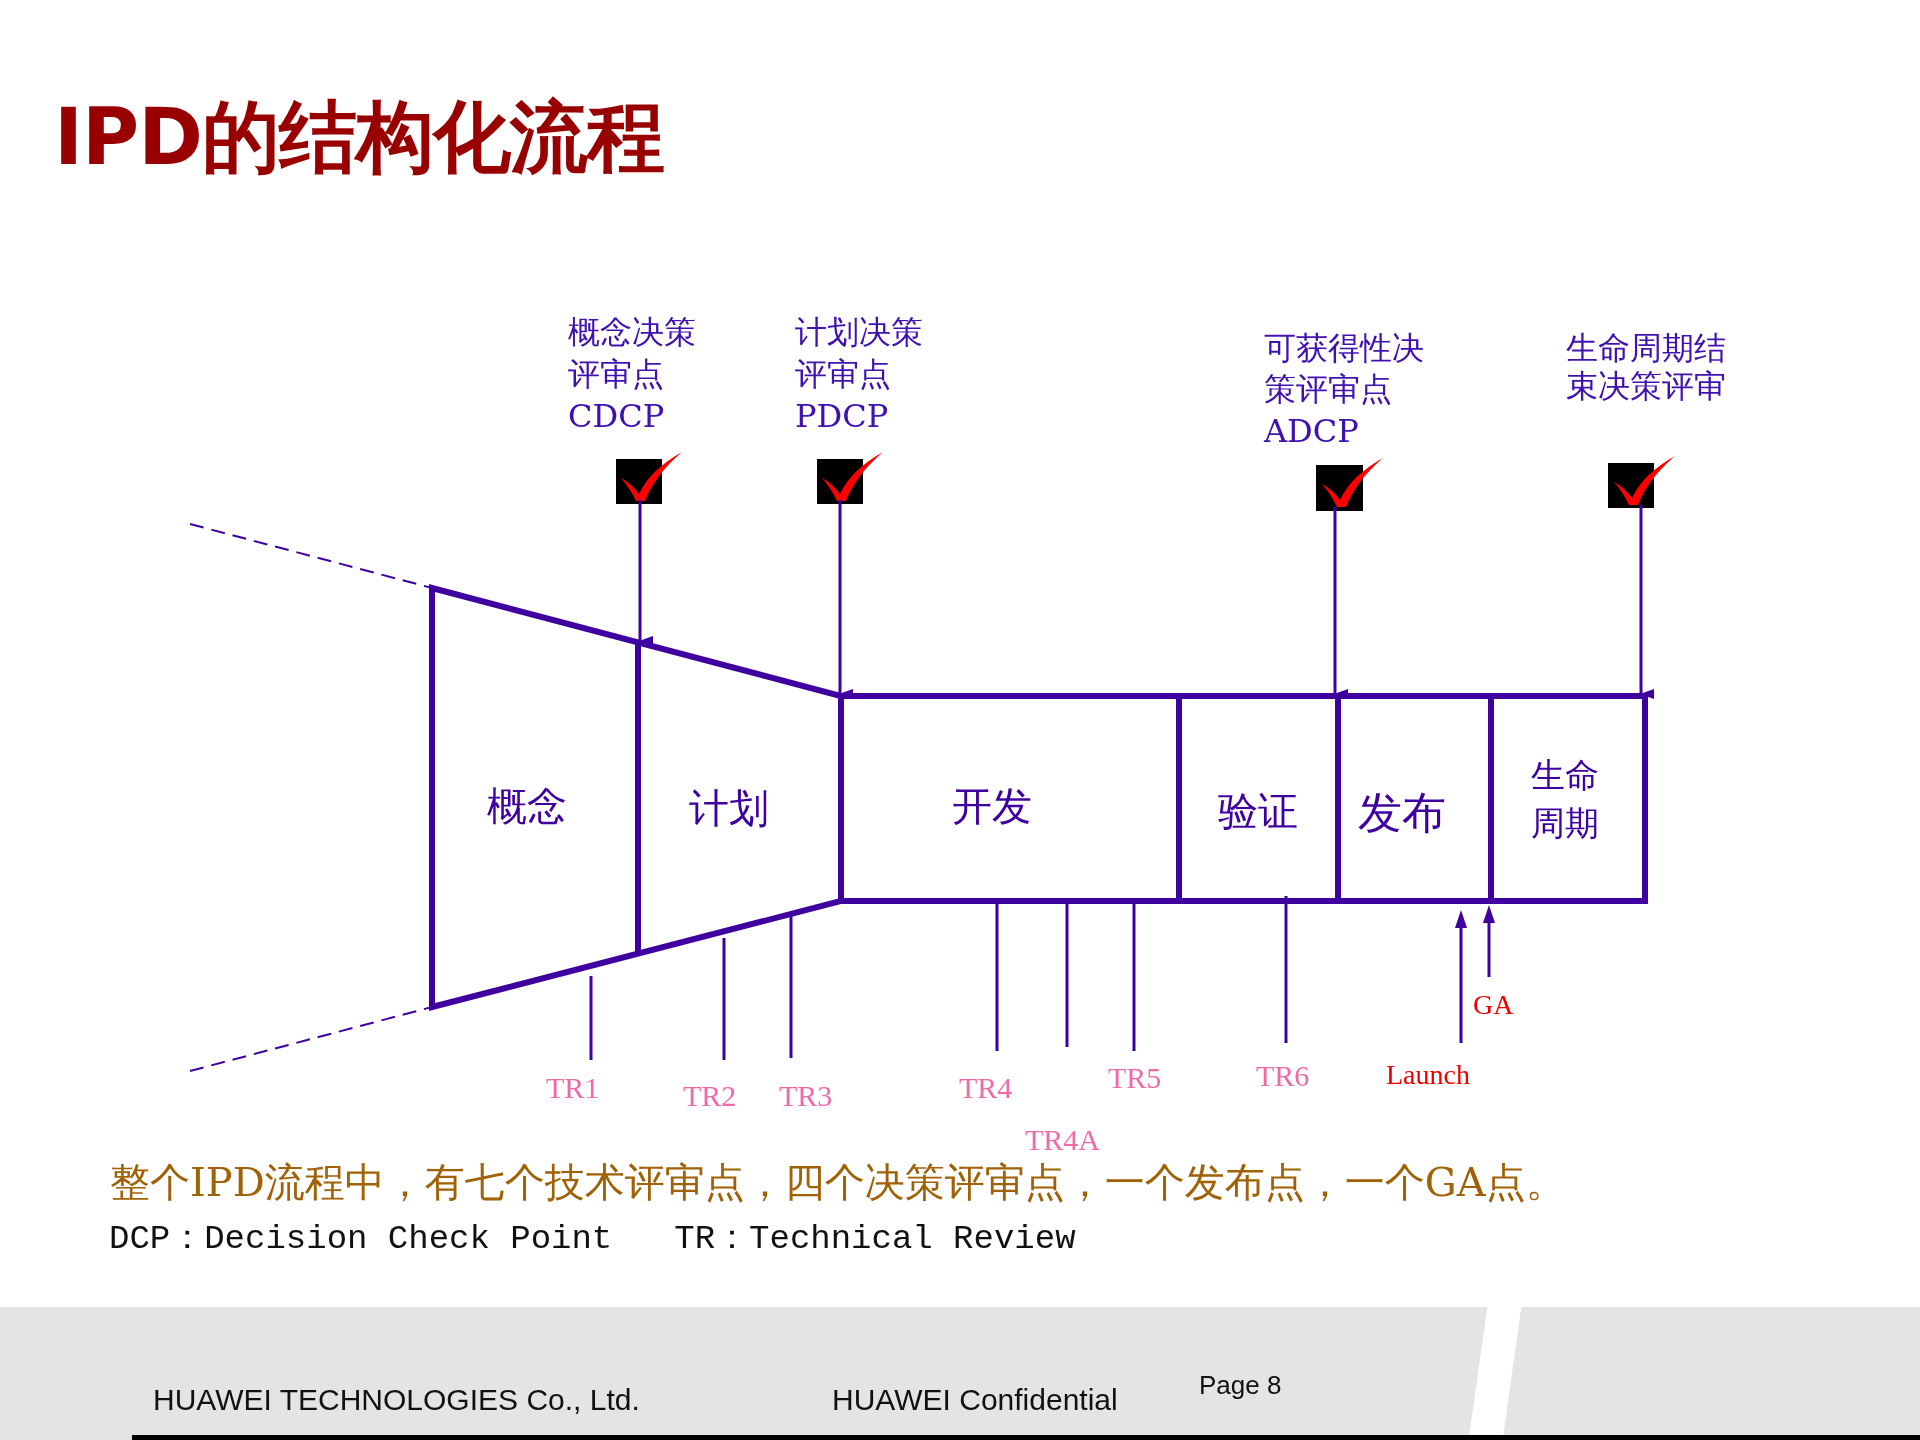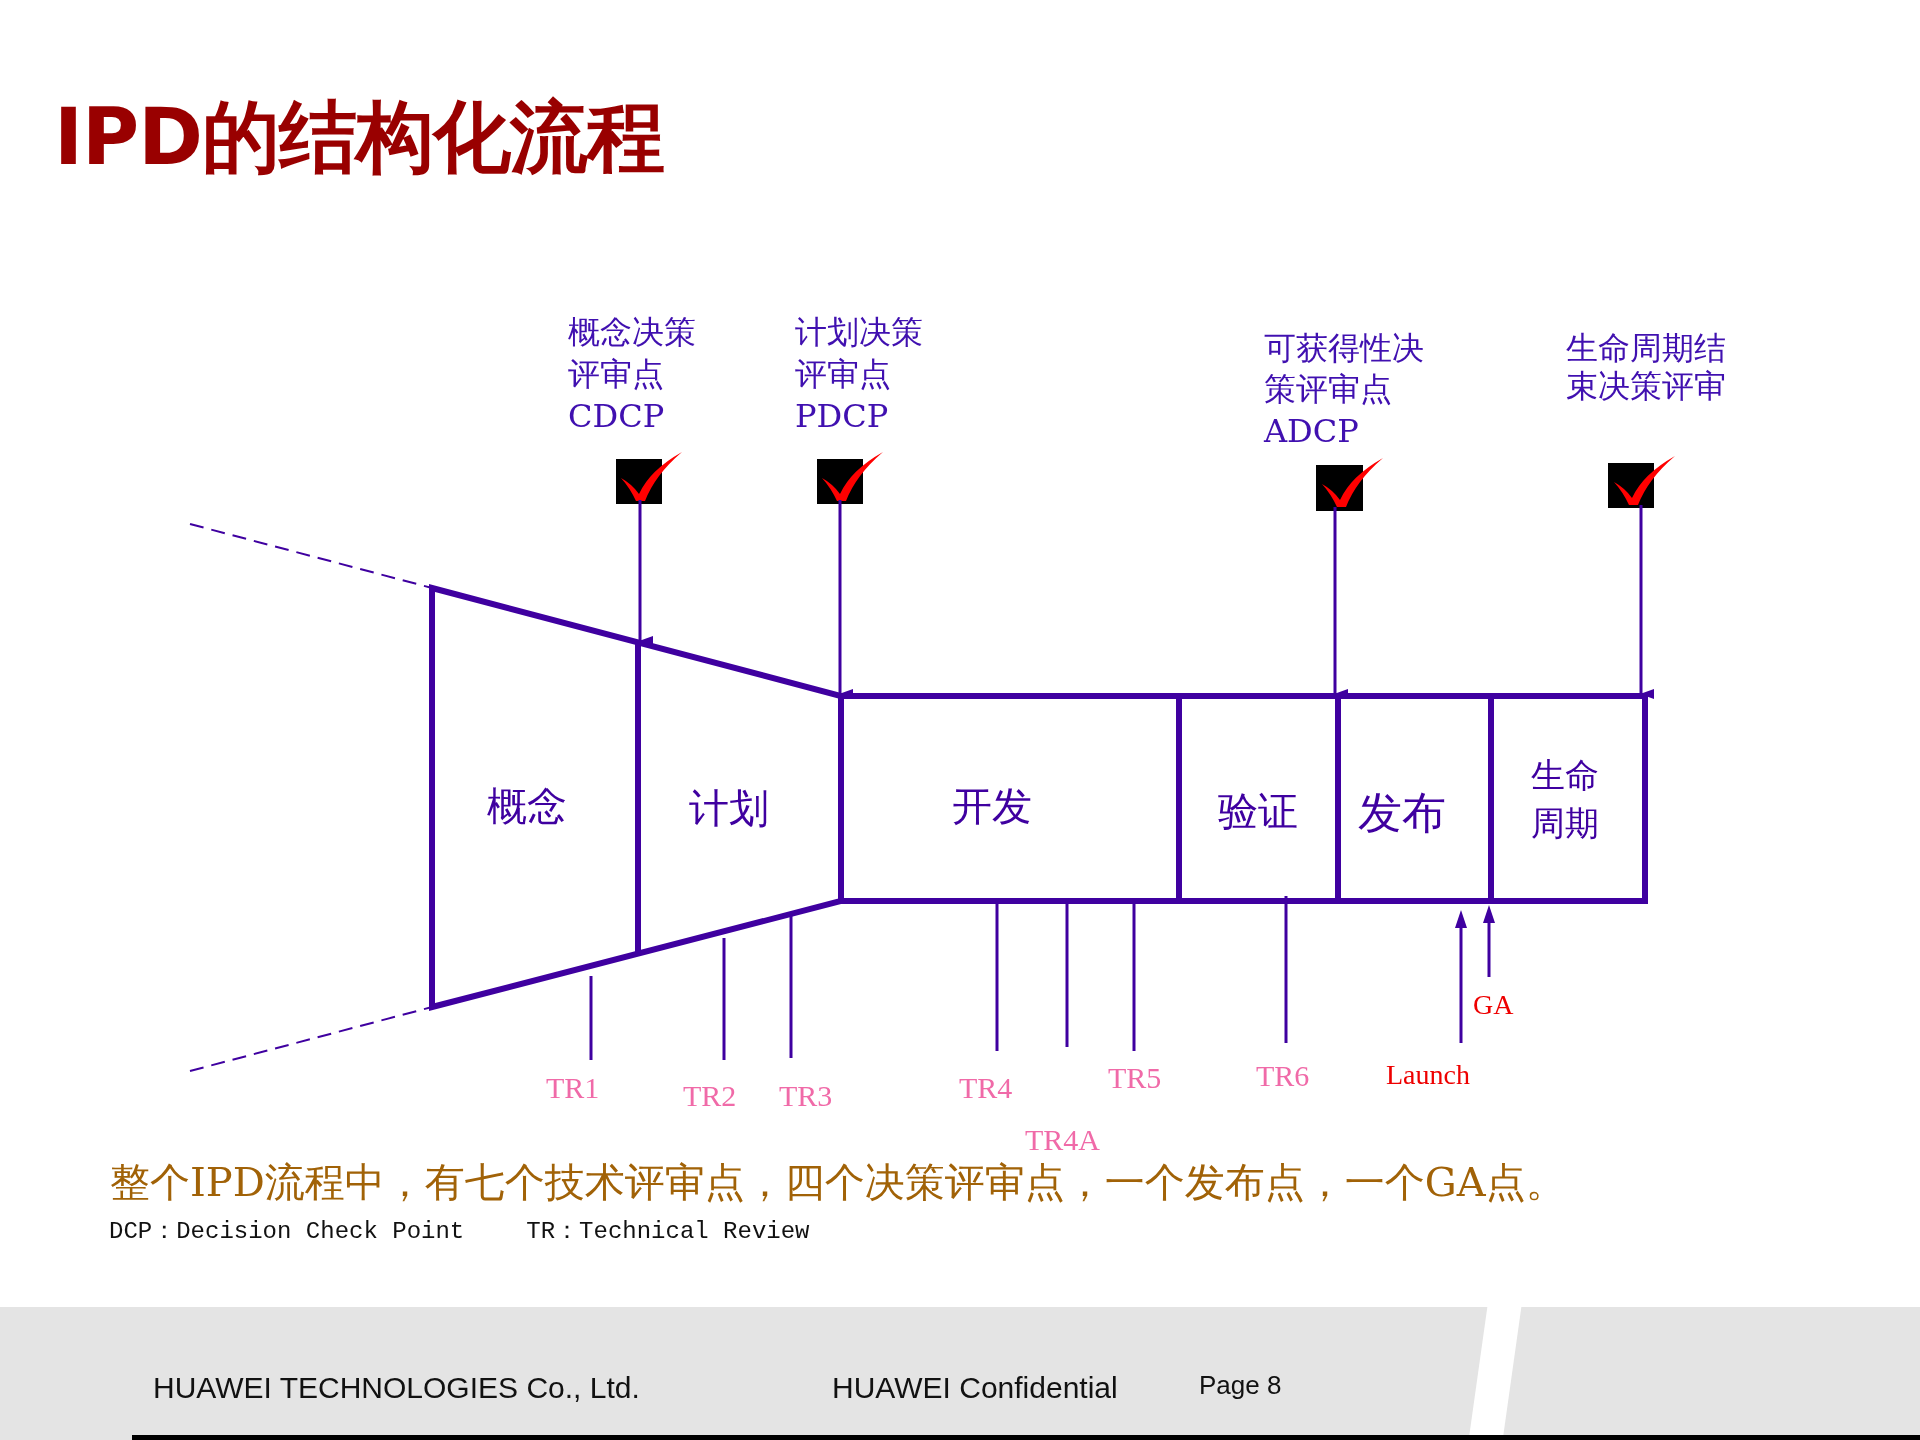--- a/index.html
+++ b/index.html
@@ -16,37 +16,37 @@
     text-align: center;
   }
   svg.diagram { position: absolute; left: 0; top: 0; }
   .summary {
     position: absolute; left: 110px; top: 1155px;
     font-size: 40px; color: #a16207; white-space: nowrap;
     font-family: "DejaVu Serif", "Liberation Serif", serif;
   }
   .legend-line {
     position: absolute; left: 109px; top: 1214px;
-    font-size: 24px; color: #111111; white-space: nowrap;
+    font-size: 34px; color: #111111; white-space: nowrap;
     font-family: "Liberation Mono", "DejaVu Sans Mono", monospace;
   }
   .legend-line span { margin-right: 62px; }
   .footer {
     position: absolute; left: 0; top: 1307px; width: 1920px; height: 133px;
     background: #e4e4e4;
   }
   .footer .slash {
     position: absolute; left: 1478px; top: 0; width: 34px; height: 133px;
     background: #ffffff; transform: skewX(-8deg);
   }
   .footer .rule {
     position: absolute; left: 132px; right: 0; top: 128px; height: 5px; background: #000000;
   }
   .footer-text {
-    position: absolute; top: 64px;
+    position: absolute; top: 76px;
     font-family: "Liberation Sans", "DejaVu Sans", sans-serif;
     font-size: 30px; color: #111111; white-space: nowrap;
   }
   .footer-page { font-size: 26px; top: 63px; }
   .logo {
     position: absolute; left: 1577px; top: 38px; height: 70px; display: flex; align-items: center;
   }
   .logo-word {
     font-family: "Liberation Sans", "DejaVu Sans", sans-serif; font-weight: bold;
     font-size: 40px; color: #111111; margin-left: 10px; letter-spacing: -1px;

